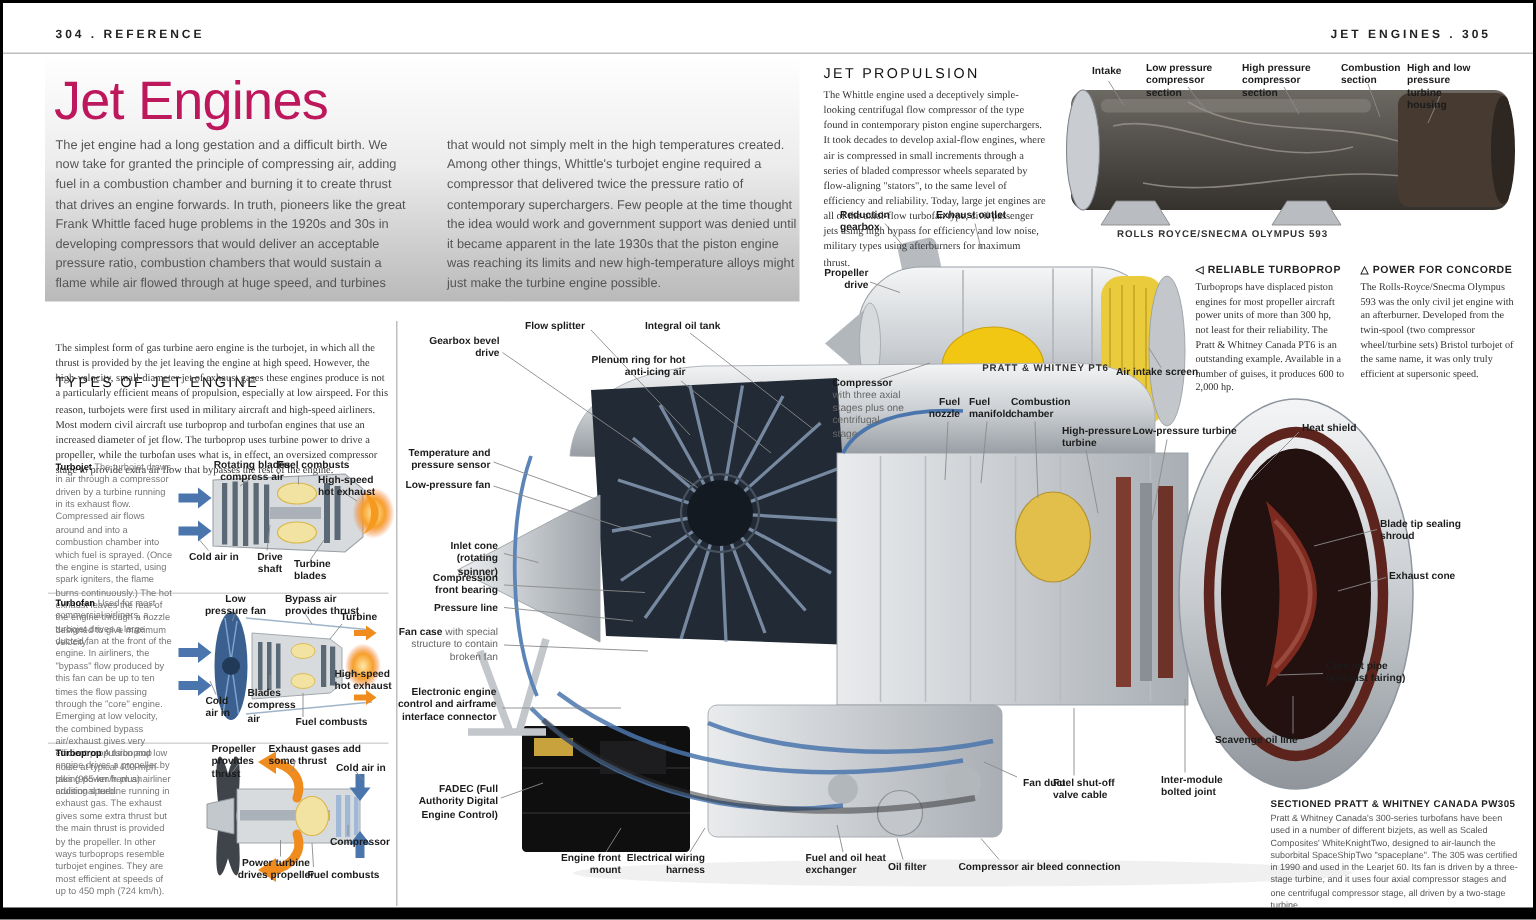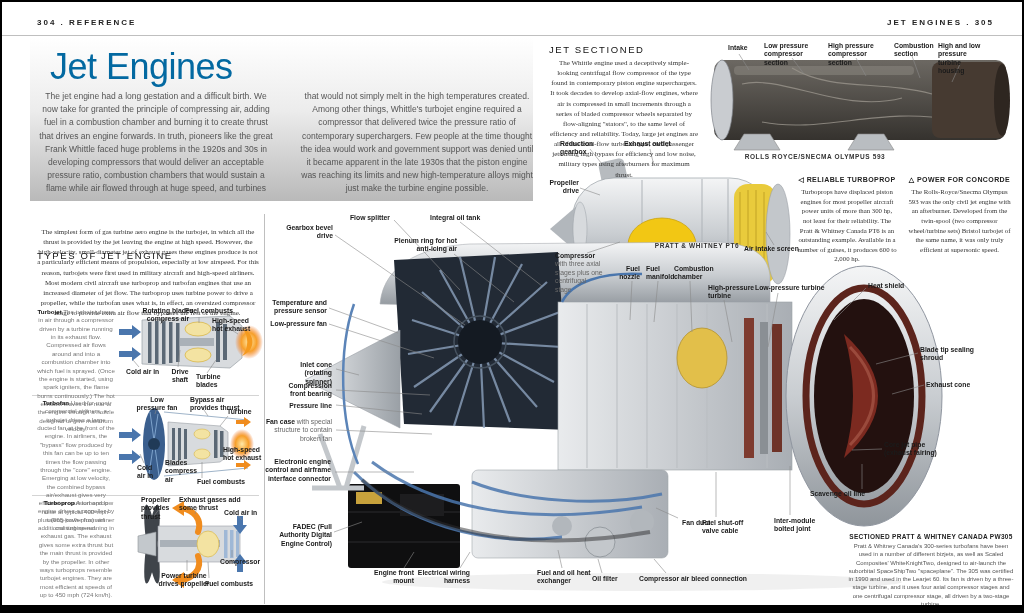--- a/index.html
+++ b/index.html
@@ -1,23 +1,23 @@
 <!DOCTYPE html>
 <html><head>
 <meta charset="utf-8">
 <style>
   html,body{margin:0;padding:0;background:#000;}
   .page{position:absolute;left:2px;top:2px;width:1020px;height:603px;background:#fff;overflow:hidden;
         font-family:"Liberation Sans",sans-serif;}
-  .abs{position:absolute;text-align:center;}
+  .abs{position:absolute;}
   .runhead{font:bold 8px "Liberation Sans",sans-serif;letter-spacing:2px;color:#222;}
   .rule{position:absolute;background:#bfbfbf;}
   .gradband{position:absolute;left:28px;top:35px;width:503px;height:164px;
             background:linear-gradient(to bottom,#ffffff 0%,#ececec 45%,#b9b9b9 100%);}
-  .title{font:300 36px "Liberation Sans",sans-serif;color:#0369a1;letter-spacing:-0.5px;margin-left:14px;}
+  .title{font:300 36px "Liberation Sans",sans-serif;color:#be185d;letter-spacing:-0.5px;}
   .introcol{font:8.5px/1.55 "Liberation Sans",sans-serif;color:#555;}
   .secthead{font:9.5px "Liberation Sans",sans-serif;letter-spacing:1.6px;color:#111;}
   .serifbody{font:7px/1.45 "Liberation Serif",serif;color:#333;}
   .minidesc{font:6.2px/1.35 "Liberation Sans",sans-serif;color:#777;}
   .minidesc .term{font-weight:bold;color:#111;}
   .cl{position:absolute;font:bold 6.8px/1.25 "Liberation Sans",sans-serif;color:#1b1b1b;}
   .cl .lt{font-weight:normal;color:#666;}
   .photocap{position:absolute;font:bold 6.5px "Liberation Sans",sans-serif;letter-spacing:0.6px;color:#333;}
   .notehead{font:bold 7px "Liberation Sans",sans-serif;letter-spacing:0.4px;color:#222;}
   .noteserif{font:6.8px/1.42 "Liberation Serif",serif;color:#333;}
@@ -283,21 +283,21 @@
   <div class="cl" style="left:163px;top:457px;width:36px;">Blades compress air</div>
   <div class="cl" style="left:195px;top:476px;width:50px;">Fuel combusts</div>
 
   <div class="cl" style="left:139px;top:494px;width:38px;">Propeller provides thrust</div>
   <div class="cl" style="left:177px;top:494px;width:62px;">Exhaust gases add some thrust</div>
   <div class="cl" style="left:222px;top:507px;width:40px;">Cold air in</div>
   <div class="cl" style="left:218px;top:556px;width:44px;">Compressor</div>
   <div class="cl" style="left:153px;top:570px;width:58px;text-align:center;">Power turbine drives propeller</div>
   <div class="cl" style="left:203px;top:578px;width:52px;">Fuel combusts</div>
 
-  <div class="abs secthead" style="left:547px;top:42px;">JET SECTIONED</div>
+  <div class="abs secthead" style="left:547px;top:42px;">JET PROPULSION</div>
   <div class="abs serifbody" style="left:547px;top:56px;width:150px;">The Whittle engine used a deceptively simple-looking centrifugal flow compressor of the type found in contemporary piston engine superchargers. It took decades to develop axial-flow engines, where air is compressed in small increments through a series of bladed compressor wheels separated by flow-aligning "stators", to the same level of efficiency and reliability. Today, large jet engines are all of the axial-flow turbofan type, civil passenger jets using high bypass for efficiency and low noise, military types using afterburners for maximum thrust.</div>
 
   <div class="cl" style="left:726px;top:42px;width:30px;">Intake</div>
   <div class="cl" style="left:762px;top:40px;width:56px;">Low pressure compressor section</div>
   <div class="cl" style="left:826px;top:40px;width:58px;">High pressure compressor section</div>
   <div class="cl" style="left:892px;top:40px;width:42px;">Combustion section</div>
   <div class="cl" style="left:936px;top:40px;width:50px;">High and low pressure turbine housing</div>
   <div class="photocap" style="left:728px;top:151px;width:170px;text-align:center;">ROLLS ROYCE/SNECMA OLYMPUS 593</div>
 
   <div class="cl" style="left:558px;top:138px;width:60px;">Reduction gearbox</div>

